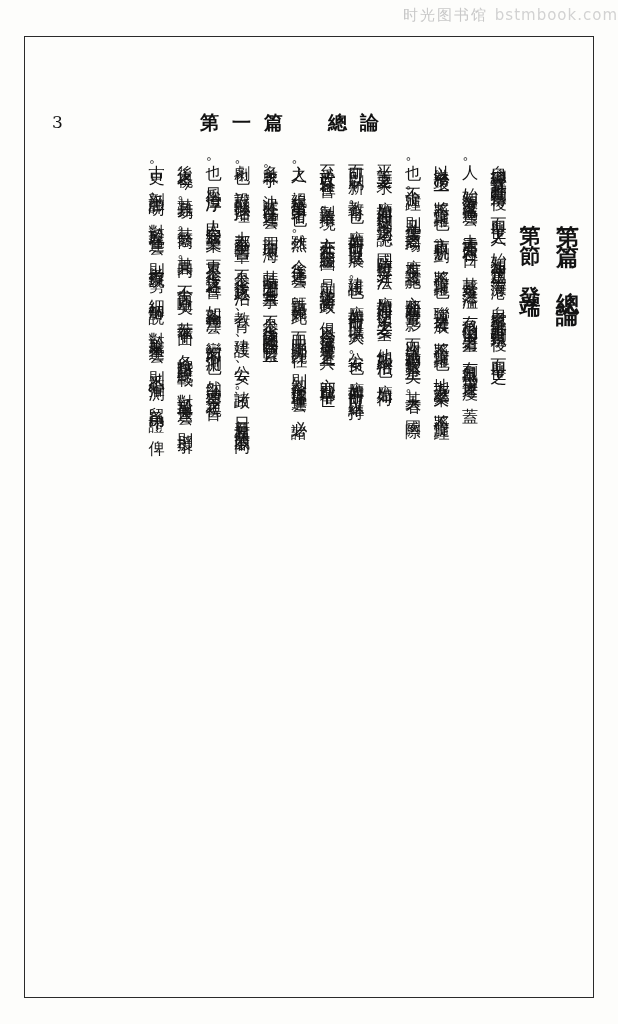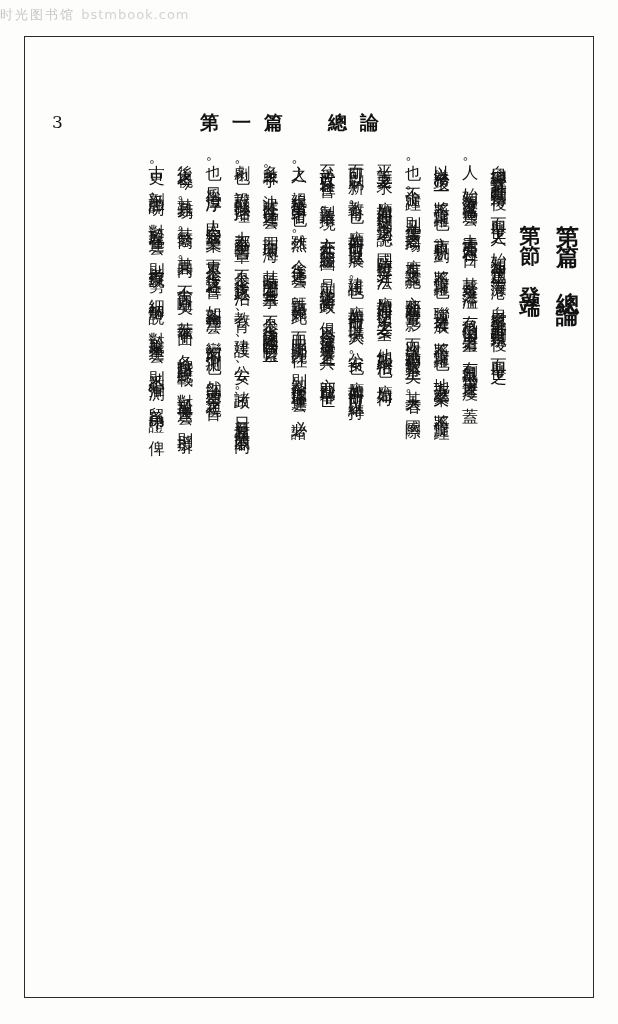--- a/index.html
+++ b/index.html
@@ -20,23 +20,23 @@
     inset: 0;
     background: #fdfdfb;
   }
 
   
   .watermark {
     position: absolute;
     top: 6px;
     left: 0;
     width: 100%;
-    text-align: left;
+    text-align: right;
     font-family: "DejaVu Sans", "Liberation Sans", sans-serif;
-    font-size: 13px;
+    font-size: 15px;
     color: #cfcfcf;
     letter-spacing: 2px;
     user-select: none;
     white-space: nowrap;
   }
   .watermark .wm-cjk { color: #c8c8c8; }
   .watermark .wm-lat { color: #d2d2d2; letter-spacing: 1px; }
 
   
   .frame {

